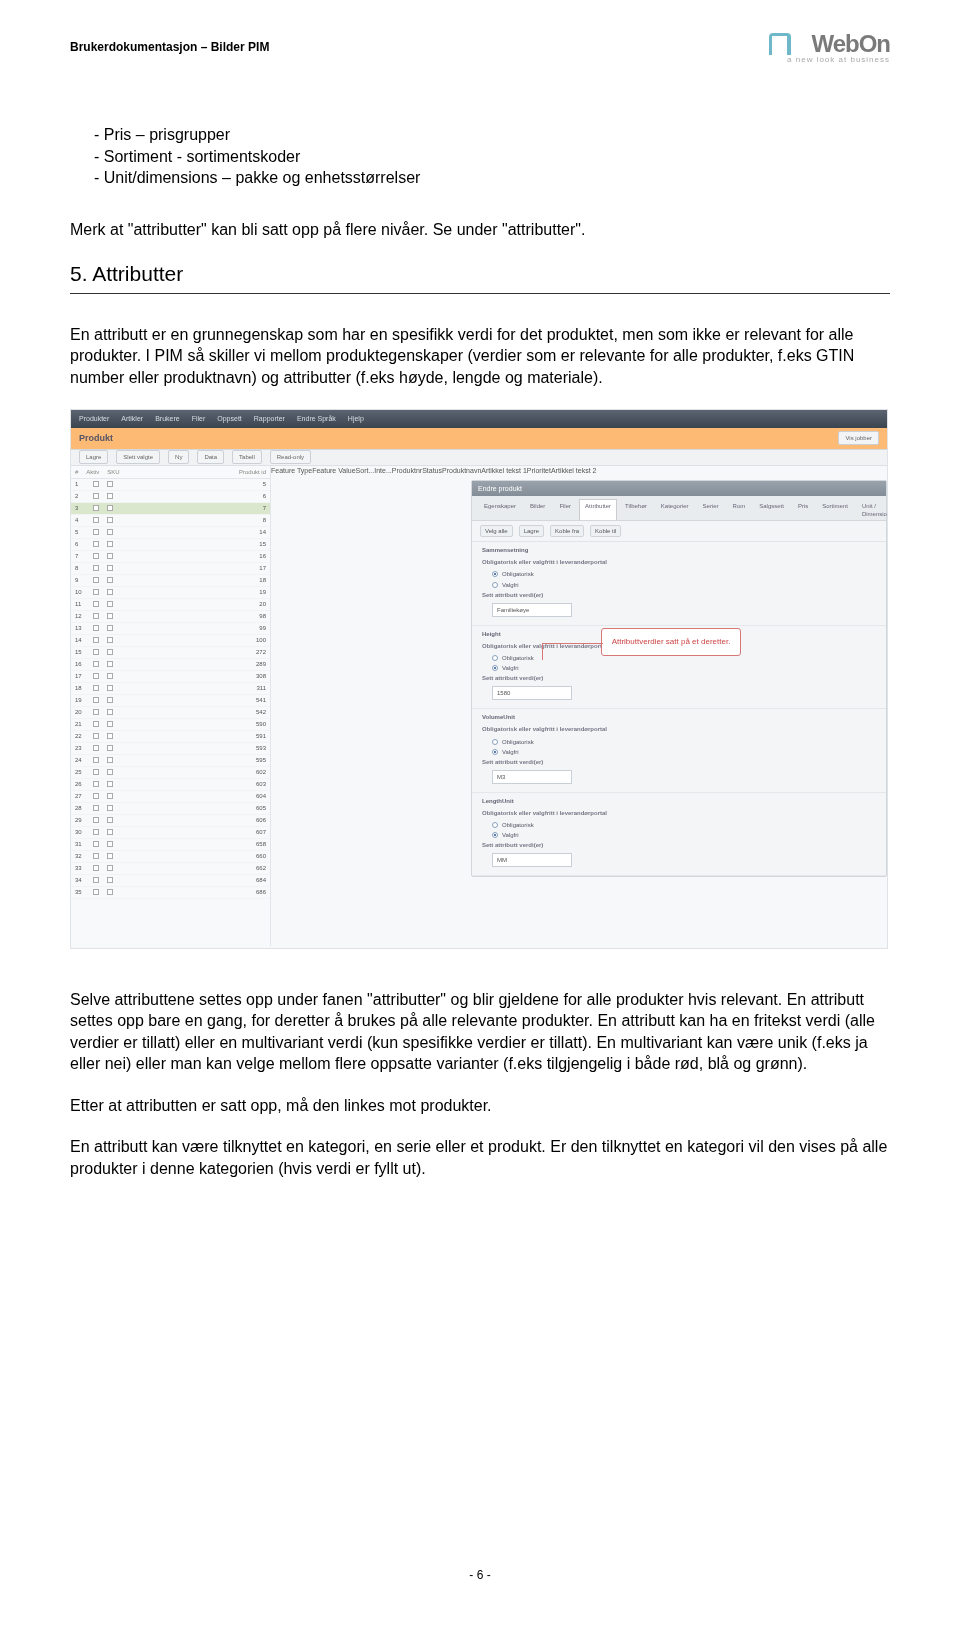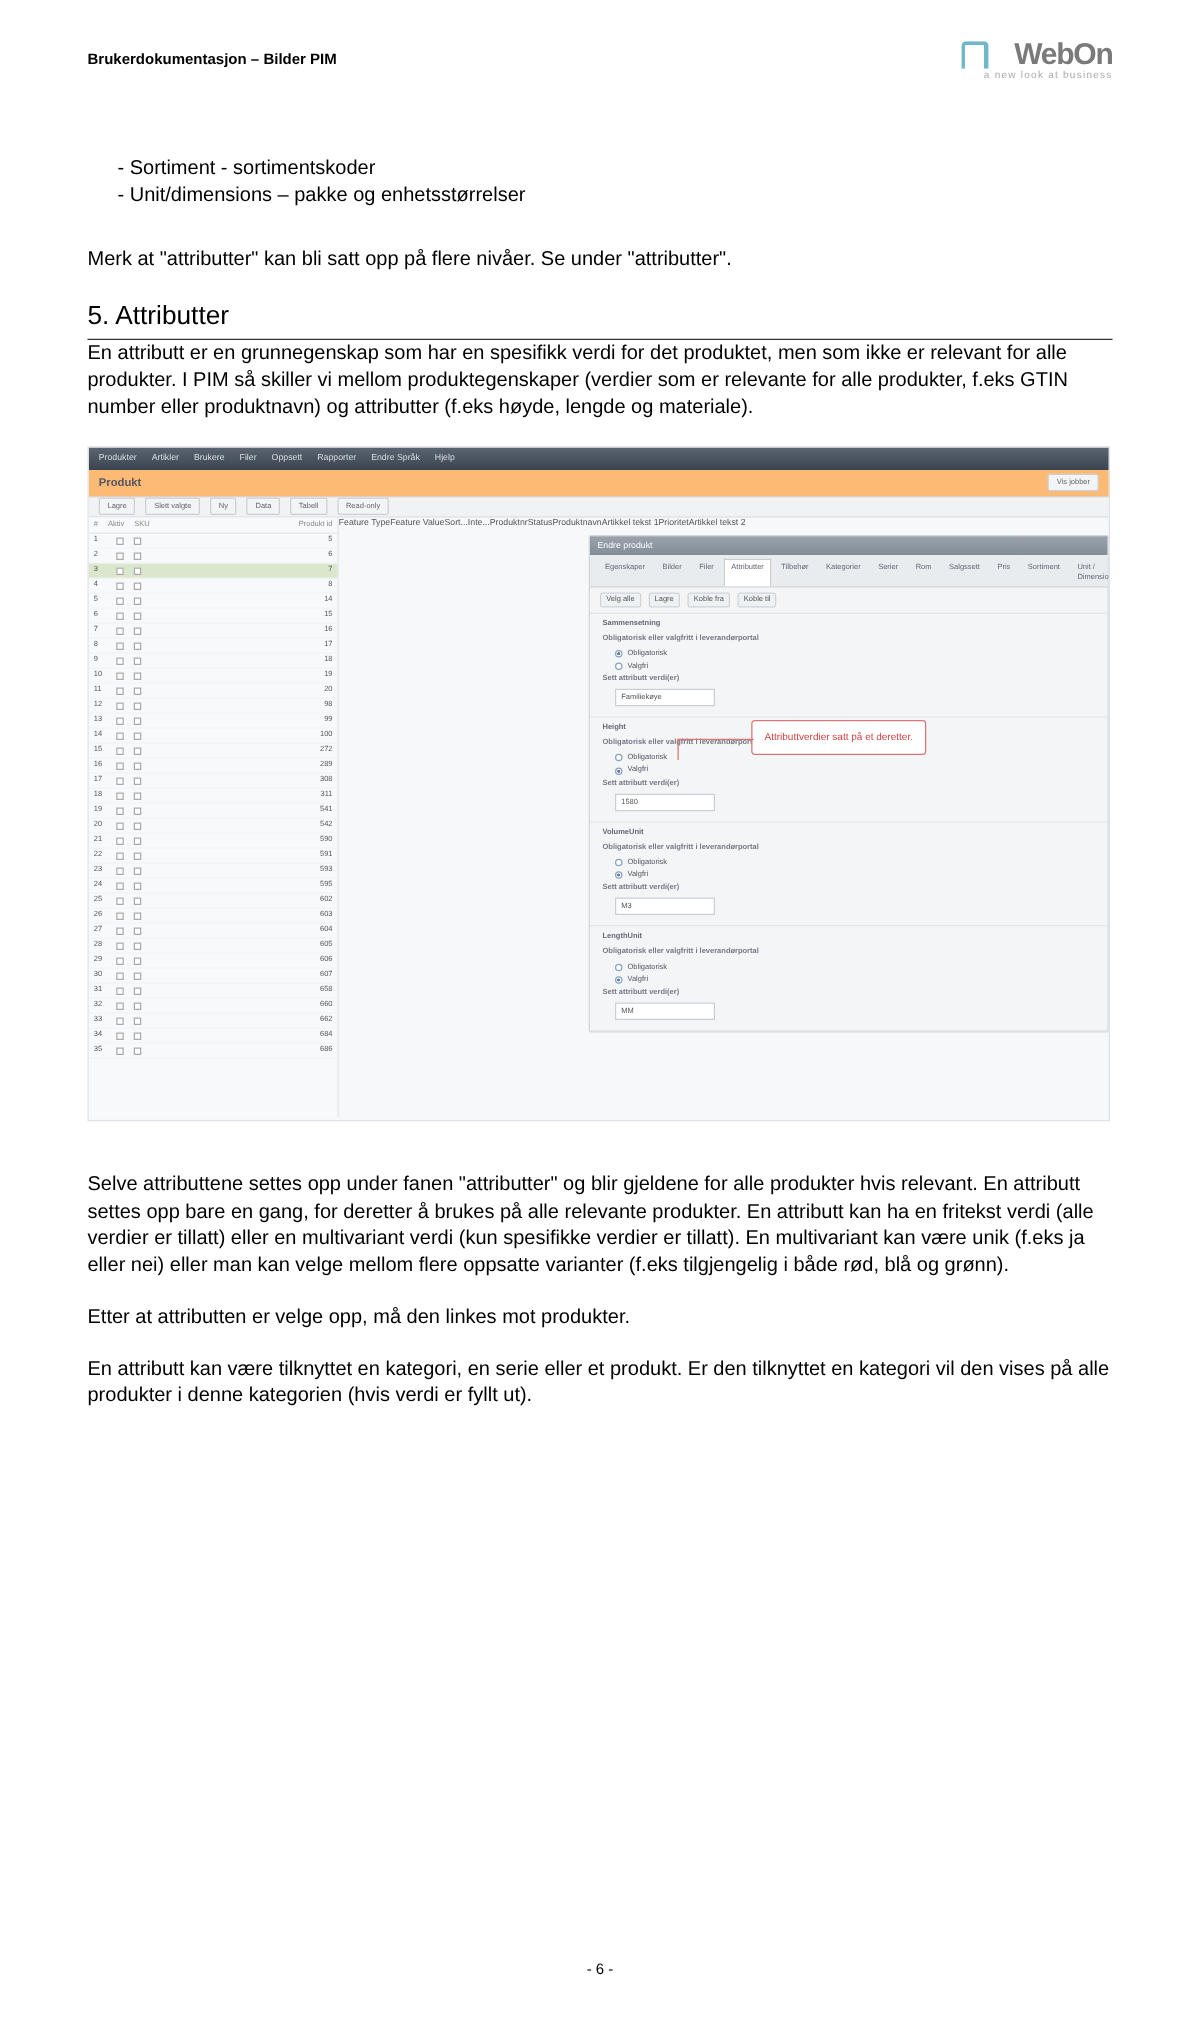--- a/index.html
+++ b/index.html
@@ -18,21 +18,21 @@
   .logo-shape {
     width: 22px; height: 22px; border: 3px solid #6fb8c9; border-right-width: 4px;
     border-bottom: none; border-radius: 4px 4px 0 0; display: inline-block; margin-right: 4px;
   }
   .logo-text { font-size: 24px; font-weight: bold; color: #7a7a7a; letter-spacing: -1px; }
   .logo-sub { font-size: 8px; color: #aaa; letter-spacing: 1px; margin-top: -3px; text-align: right; }
   .content { font-size: 16px; line-height: 1.35; }
   .content ul { list-style: none; padding-left: 40px; margin-bottom: 30px; }
   .content ul li::before { content: "- "; margin-left: -16px; }
   .content p { margin-bottom: 20px; }
-  .section-title { font-size: 21px; font-weight: normal; border-bottom: 1px solid #333; padding-bottom: 4px; }
+  .section-title { font-size: 21px; font-weight: normal; border-bottom: 1px solid #333; padding-bottom: 4px; margin-bottom: 30px; }
   .screenshot { width: 818px; height: 540px; margin: 10px 0 40px 0; border: 1px solid #dfe3e7; background: #f6f8f9; position: relative; font-size: 7px; color: #555; overflow: hidden; }
   .ss-topbar { height: 18px; background: linear-gradient(#5b6470, #3a444f); display: flex; gap: 12px; padding: 4px 8px; color: #d8dde3; font-size: 7px; }
   .ss-produkt { height: 22px; background: #fdba74; border-bottom: 1px solid #d5d9dd; padding: 4px 8px; display: flex; justify-content: space-between; align-items: center; }
   .ss-produkt-label { font-weight: bold; color: #556; font-size: 9px; }
   .ss-btn { background: #f2f4f6; border: 1px solid #cbd0d6; border-radius: 2px; padding: 2px 6px; font-size: 6px; color: #666; }
   .ss-toolbar { height: 16px; background: #f0f2f4; border-bottom: 1px solid #dde1e5; display: flex; gap: 8px; padding: 3px 8px; align-items: center; }
   .ss-body { display: flex; height: 480px; }
   .ss-table { width: 200px; background: #f8f9fa; border-right: 1px solid #e2e5e9; }
   .ss-table-head { display: flex; font-size: 6px; color: #888; border-bottom: 1px solid #e2e5e9; padding: 2px 4px; gap: 8px; }
   .ss-row { display: flex; align-items: center; gap: 8px; border-bottom: 1px solid #f1f3f5; padding: 1px 4px; height: 12px; font-size: 6px; }
@@ -66,20 +66,21 @@
     <div class="logo">
       <span class="logo-shape"></span>
       <span class="logo-text">WebOn</span>
     </div>
     <div class="logo-sub">a new look at business</div>
   </div>
 </div>
 
 <div class="content">
   <ul>
+    <li>Pris – prisgrupper</li>
     <li>Sortiment - sortimentskoder</li>
     <li>Unit/dimensions – pakke og enhetsstørrelser</li>
   </ul>
   <p>Merk at "attributter" kan bli satt opp på flere nivåer. Se under "attributter".</p>
 
   <h2 class="section-title">5. Attributter</h2>
   <p>En attributt er en grunnegenskap som har en spesifikk verdi for det produktet, men som ikke er relevant for alle produkter. I PIM så skiller vi mellom produktegenskaper (verdier som er relevante for alle produkter, f.eks GTIN number eller produktnavn) og attributter (f.eks høyde, lengde og materiale).</p>
 
   <div class="screenshot">
     <div class="ss-topbar" id="ss-menu">
@@ -409,17 +410,17 @@
             <div class="sec-sub">Sett attributt verdi(er)</div>
             <div class="panel-input">MM</div>
           </div>
         </div>
       </div>
     </div>
     <div class="callout">Attributtverdier satt på et deretter.</div>
   </div>
 
   <p>Selve attributtene settes opp under fanen "attributter" og blir gjeldene for alle produkter hvis relevant. En attributt settes opp bare en gang, for deretter å brukes på alle relevante produkter. En attributt kan ha en fritekst verdi (alle verdier er tillatt) eller en multivariant verdi (kun spesifikke verdier er tillatt). En multivariant kan være unik (f.eks ja eller nei) eller man kan velge mellom flere oppsatte varianter (f.eks tilgjengelig i både rød, blå og grønn).</p>
-  <p>Etter at attributten er velge opp, må den linkes mot produkter.</p>
+  <p>Etter at attributten er satt opp, må den linkes mot produkter.</p>
   <p>En attributt kan være tilknyttet en kategori, en serie eller et produkt. Er den tilknyttet en kategori vil den vises på alle produkter i denne kategorien (hvis verdi er fyllt ut).</p>
 </div>
 
 <div class="footer">- 6 -</div>
 
 </body></html>

